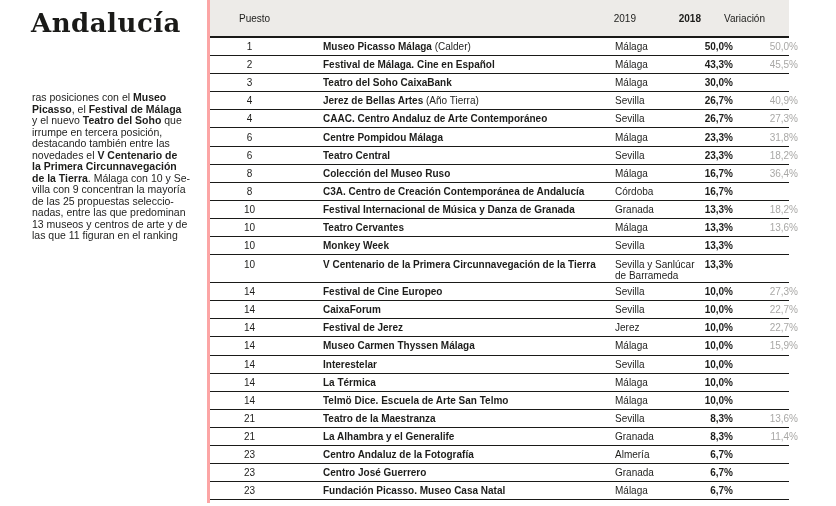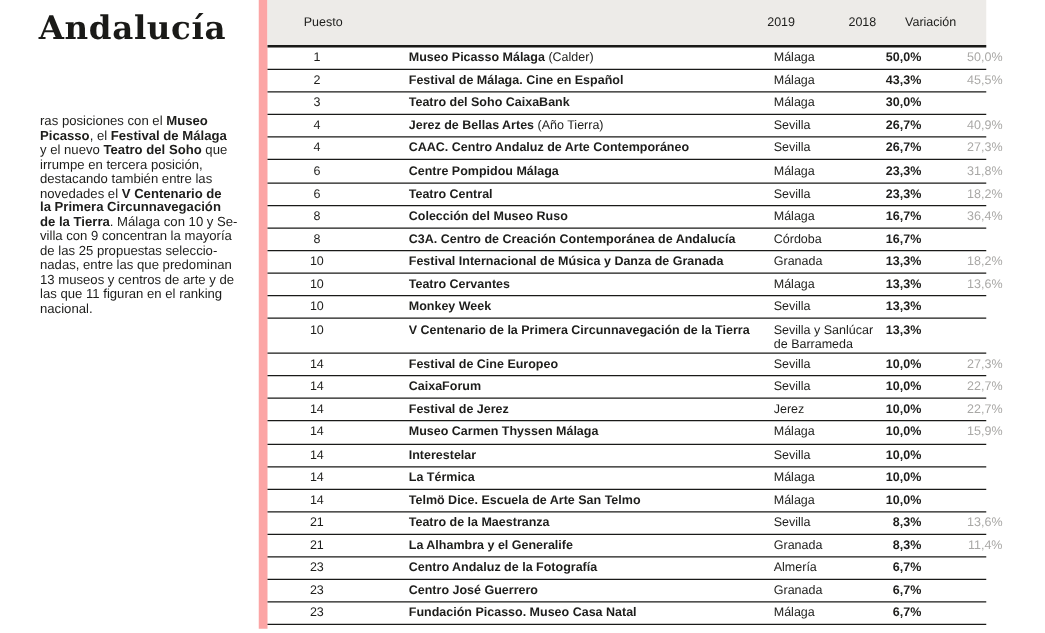--- a/index.html
+++ b/index.html
@@ -14,38 +14,38 @@
     position:absolute;left:31px;top:8px;margin:0;
     font-family:"DejaVu Serif","Liberation Serif",serif;
     font-weight:bold;font-size:26px;letter-spacing:0.5px;color:#1a1a18;
   }
   .intro{position:absolute;left:32px;top:92px;width:172px;
     font-size:10.5px;line-height:11.5px;color:#1d1d1b;}
   .intro .b{font-weight:bold;}
   
   .table{
     position:absolute;left:207px;top:0;width:582px;height:503px;
-    border-left:7px solid #fca5a5;box-sizing:border-box;
+    border-left:3px solid #fca5a5;box-sizing:border-box;
     font-size:10px;
   }
   .thead{
     height:38px;background:#edebe8;border-bottom:2px solid #1a1a18;
     display:flex;align-items:center;box-sizing:border-box;
   }
   .cell-puesto{flex:0 0 65px;text-align:center;box-sizing:border-box;padding-left:14px;}
   .cell-name{flex:0 0 292px;white-space:nowrap;overflow:hidden;font-weight:bold;margin-left:48px;}
   .cell-name .note{font-weight:normal;}
   .cell-city{flex:0 0 86px;line-height:11px;}
   .cell-2019{flex:0 0 32px;text-align:right;font-weight:bold;white-space:nowrap;}
   .cell-2018{flex:0 0 65px;text-align:right;color:#a9a8a6;white-space:nowrap;}
   .cell-var{flex:0 0 64px;text-align:right;color:#a9a8a6;white-space:nowrap;}
   .thead .h-puesto{margin-left:29px;}
   .thead .spacer{flex:1;}
   .thead .h-2019{width:32px;text-align:right;}
-  .thead .h-2018{width:65px;text-align:right;}
+  .thead .h-2018{width:65px;text-align:right;font-weight:bold;}
   .thead .h-var{width:64px;text-align:right;}
   .thead .h-pad{width:24px;}
   .row{
     display:flex;align-items:center;height:18.1px;box-sizing:border-box;
     border-bottom:1px solid #1a1a18;
   }
   .row.tall{height:28px;align-items:flex-start;padding-top:3.5px;}
 </style>
 </head>
 <body>
@@ -59,21 +59,20 @@
       <div><span>irrumpe en tercera posición,</span></div>
       <div><span>destacando también entre las</span></div>
       <div><span>novedades el </span><span class="b">V Centenario de</span></div>
       <div><span class="b">la Primera Circunnavegación</span></div>
       <div><span class="b">de la Tierra</span><span>. Málaga con 10 y Se-</span></div>
       <div><span>villa con 9 concentran la mayoría</span></div>
       <div><span>de las 25 propuestas seleccio-</span></div>
       <div><span>nadas, entre las que predominan</span></div>
       <div><span>13 museos y centros de arte y de</span></div>
       <div><span>las que 11 figuran en el ranking</span></div>
-      <div><span>nacional.</span></div>
     </div>
 </div>
 
 <div class="table">
   <div class="thead">
     <span class="h-puesto">Puesto</span>
     <span class="spacer"></span>
     <span class="h-2019">2019</span>
     <span class="h-2018">2018</span>
     <span class="h-var">Variación</span>

